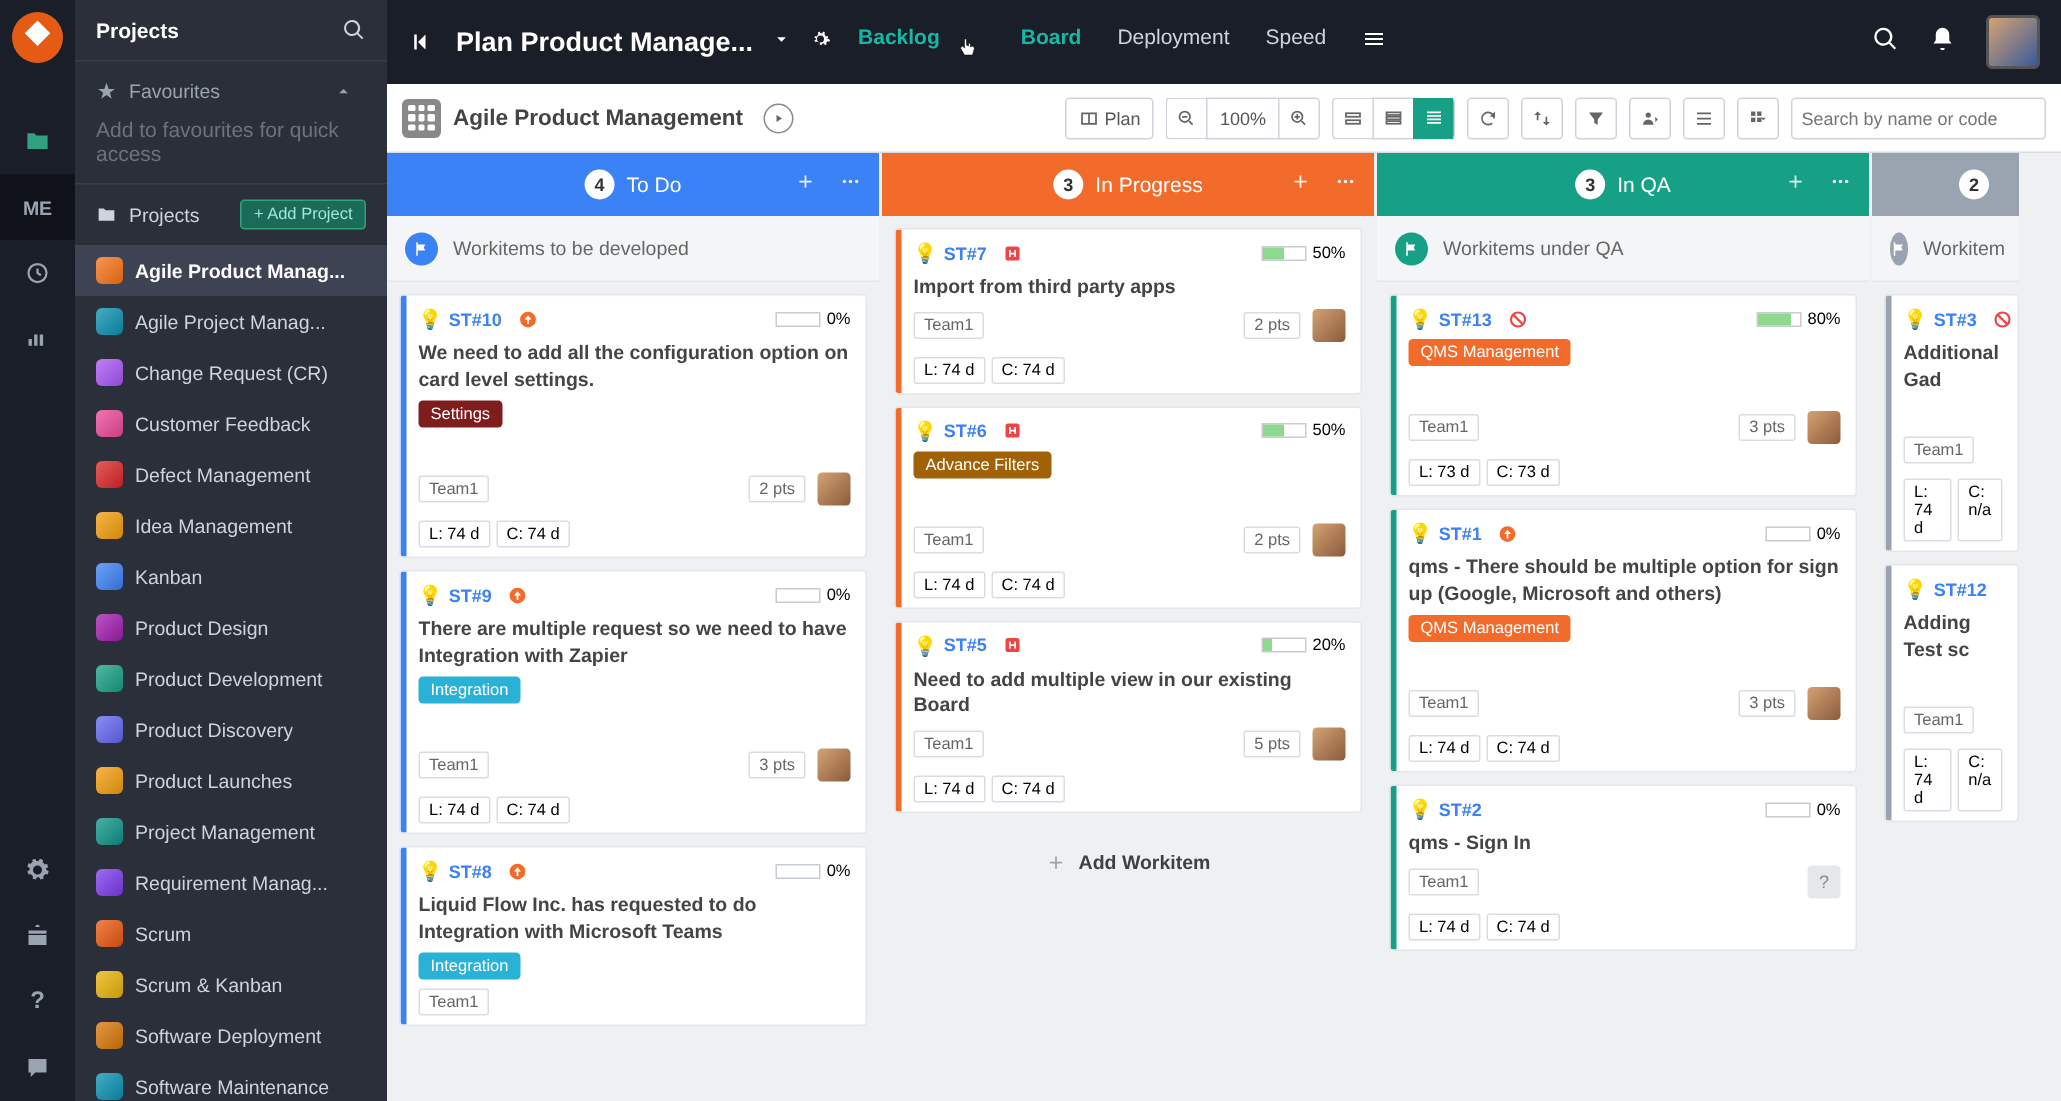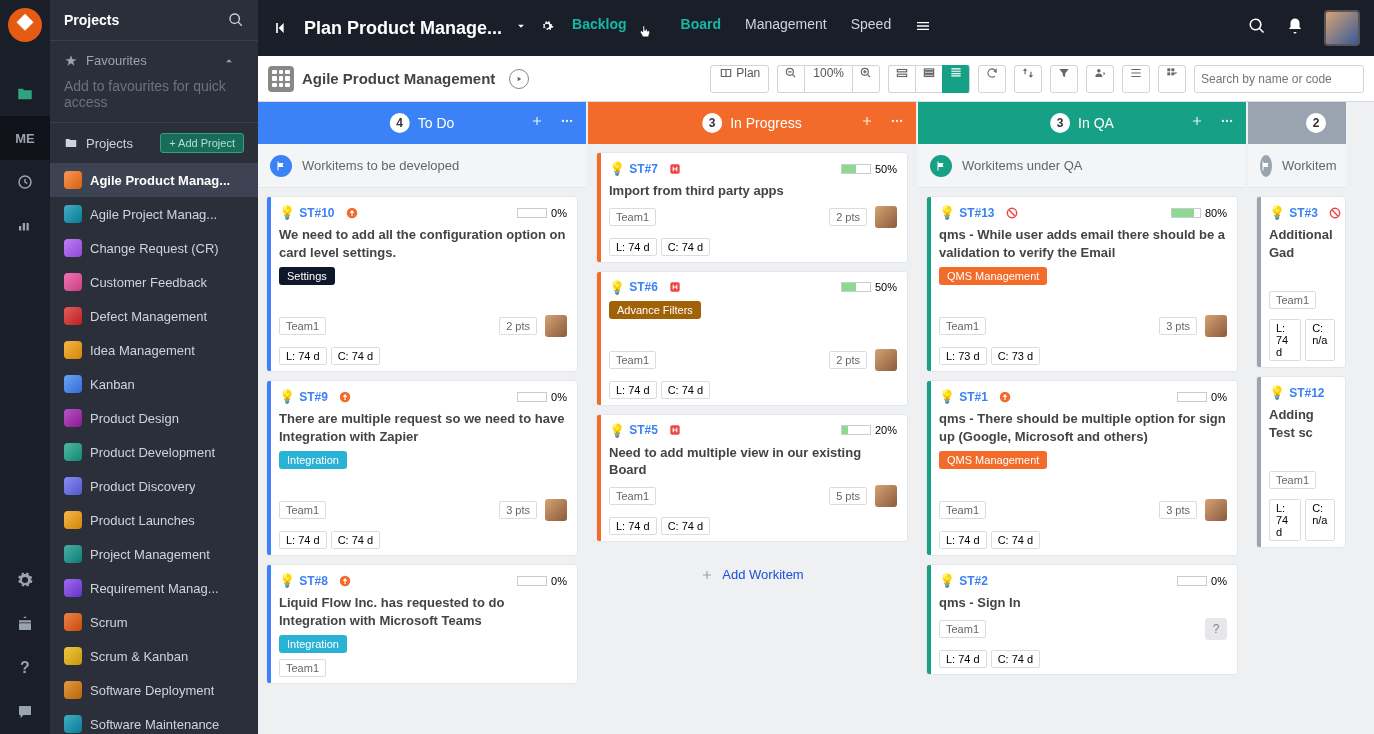--- a/index.html
+++ b/index.html
@@ -53,21 +53,21 @@
 .topbar .menu-icon { cursor: pointer; margin-left: 24px; }
 
 
 .toolbar { height: 46px; background: #fff; border-bottom: 1px solid #d9dde3; display: flex; align-items: center; padding: 0 10px; gap: 8px; }
 .toolbar .grip { width: 26px; height: 26px; background: #888; border-radius: 4px; display: grid; grid-template-columns: repeat(3,1fr); grid-template-rows: repeat(3,1fr); gap: 2px; padding: 4px; }
 .toolbar .grip span { background: #fff; border-radius: 1px; }
 .toolbar .view-title { font-size: 15px; font-weight: 600; color: #444; }
 .toolbar .play { width: 20px; height: 20px; border: 1.5px solid #888; border-radius: 50%; display: flex; align-items: center; justify-content: center; margin-left: 6px; cursor: pointer; }
 .toolbar .play svg { width: 8px; height: 8px; fill: #666; }
 .toolbar .spacer { flex: 1; }
-.tbtn { border: 1px solid #d0d4da; border-radius: 3px; height: 28px; display: flex; align-items: flex-start; padding: 0 8px; font-size: 12px; color: #555; cursor: pointer; background: #fff; }
+.tbtn { border: 1px solid #d0d4da; border-radius: 3px; height: 28px; display: flex; align-items: center; padding: 0 8px; font-size: 12px; color: #555; cursor: pointer; background: #fff; }
 .tbtn svg { width: 14px; height: 14px; fill: #666; }
 .tbtn.icon { padding: 0 6px; }
 .tbtn-group { display: flex; }
 .tbtn-group .tbtn { border-radius: 0; border-right: none; }
 .tbtn-group .tbtn:first-child { border-radius: 3px 0 0 3px; }
 .tbtn-group .tbtn:last-child { border-radius: 0 3px 3px 0; border-right: 1px solid #d0d4da; }
 .tbtn.sel { background: #16a085; border-color: #16a085; }
 .tbtn.sel svg { fill: #fff; }
 .searchbox { display: flex; align-items: center; border: 1px solid #d0d4da; border-radius: 3px; height: 28px; padding: 0 6px; width: 170px; gap: 44px; }
 .searchbox input { border: none; outline: none; font-size: 12px; flex: 1; color: #555; }
@@ -106,21 +106,21 @@
 .tags { display: flex; gap: 4px; margin-bottom: 6px; flex-wrap: wrap; }
 .tag { font-size: 11px; padding: 3px 8px; border-radius: 3px; color: #fff; }
 .card-foot { display: flex; align-items: center; gap: 4px; font-size: 11px; color: #666; margin-top: 30px; }
 .card.compact .card-foot { margin-top: 4px; }
 .chip { border: 1px solid #d9dde3; padding: 2px 6px; border-radius: 2px; background: #fff; }
 .pts { margin-left: auto; }
 .av { width: 22px; height: 22px; border-radius: 3px; background: linear-gradient(135deg,#d4a373,#8b5a3c); margin-left: 4px; }
 .av.q { background: #e5e7eb; color: #888; display: flex; align-items: center; justify-content: center; font-size: 12px; }
 .card-foot2 { display: flex; gap: 4px; padding: 4px 10px 6px 12px; font-size: 11px; }
 
-.add-work { height: 42px; display: flex; align-items: center; justify-content: center; gap: 8px; color: #1d4ed8; font-size: 13px; cursor: pointer; margin-top: 4px; }
+.add-work { height: 42px; display: flex; align-items: center; justify-content: center; gap: 8px; color: #404040; font-size: 13px; cursor: pointer; margin-top: 4px; font-weight: bold; }
 .add-work svg { width: 14px; height: 14px; fill: #9aa3b0; }
 </style>
 </head>
 <body>
 
 <div class="app">
 
   <div class="icon-rail">
     <div class="logo">
         <svg viewBox="0 0 24 24">
@@ -278,21 +278,21 @@
           </svg></span>
       <span class="gear"><svg viewBox="0 0 24 24">
             <path d="M12 8a4 4 0 100 8 4 4 0 000-8zm9 4l2 1-1 2-2-.5a8 8 0 01-1.5 1.5l.5 2-2 1-1-2h-2l-1 2-2-1 .5-2A8 8 0 018 15l-2 .5-1-2 2-1v-1l-2-1 1-2 2 .5A8 8 0 019.5 6.5L9 4.5l2-1 1 2h2l1-2 2 1-.5 2A8 8 0 0118 9l2-.5 1 2-2 1z"></path>
           </svg></span>
       <div class="tabs" id="toptabs">
           <span class="tab active">Backlog</span>
           <span class="handcursor"><svg width="16" height="20" viewBox="0 0 24 24">
               <path d="M9 3v9l-2-2-2 2 4 7h8l2-7-2-2-2 1V8l-2-1v3l-2-1V3z" fill="#fff" stroke="#000" stroke-width="0.5"></path>
             </svg></span>
           <span class="tab active">Board</span>
-          <span class="tab">Management</span>
+          <span class="tab">Deployment</span>
           <span class="tab">Speed</span>
         </div>
       <span class="menu-icon"><svg width="16" height="16" viewBox="0 0 24 24" fill="#fff">
             <path d="M3 6h18v2H3zm0 5h18v2H3zm0 5h18v2H3z"></path>
           </svg></span>
       <div class="tool-right">
         <span><svg viewBox="0 0 24 24">
               <path d="M10 2a8 8 0 105 14.3l5 5 1.4-1.4-5-5A8 8 0 0010 2zm0 2a6 6 0 110 12 6 6 0 010-12z"></path>
             </svg></span>
         <span><svg viewBox="0 0 24 24">
@@ -438,21 +438,21 @@
                       <circle cx="12" cy="12" r="9" fill="#f26b2b"></circle>
                       <path d="M12 7l4 5h-3v5h-2v-5H8z" fill="#fff"></path>
                     </svg>
                   </span>
                   <span class="prog"><span class="bar">
                       <span class="fill" style="width:0%"></span>
                     </span>0%</span>
                 </div>
       <div class="card-title">We need to add all the configuration option on card level settings.</div>
       <div class="tags">
-                  <span class="tag" style="background:#0f172a">Settings</span>
+                  <span class="tag" style="background:#7f1d1d">Settings</span>
                 </div>
                 <div class="card-foot">
                   <span class="chip">Team1</span>
                   <span class="chip pts">2 pts</span>
                   <span class="av"></span>
                 </div>
     </div>
               <div class="card-foot2">
                 <span class="chip">L: 74 d</span>
                 <span class="chip">C: 74 d</span>
@@ -658,21 +658,20 @@
                   <span class="icafter">
                     <svg viewBox="0 0 24 24">
                       <circle cx="12" cy="12" r="8" fill="none" stroke="#ef4444" stroke-width="2.5"></circle>
                       <path d="M7 7l10 10" stroke="#ef4444" stroke-width="2.5"></path>
                     </svg>
                   </span>
                   <span class="prog"><span class="bar">
                       <span class="fill" style="width:80%"></span>
                     </span>80%</span>
                 </div>
-      <div class="card-title">qms - While user adds email there should be a validation to verify the Email</div>
       <div class="tags">
                   <span class="tag" style="background:#f26b2b">QMS Management</span>
                 </div>
                 <div class="card-foot">
                   <span class="chip">Team1</span>
                   <span class="chip pts">3 pts</span>
                   <span class="av"></span>
                 </div>
     </div>
               <div class="card-foot2">

